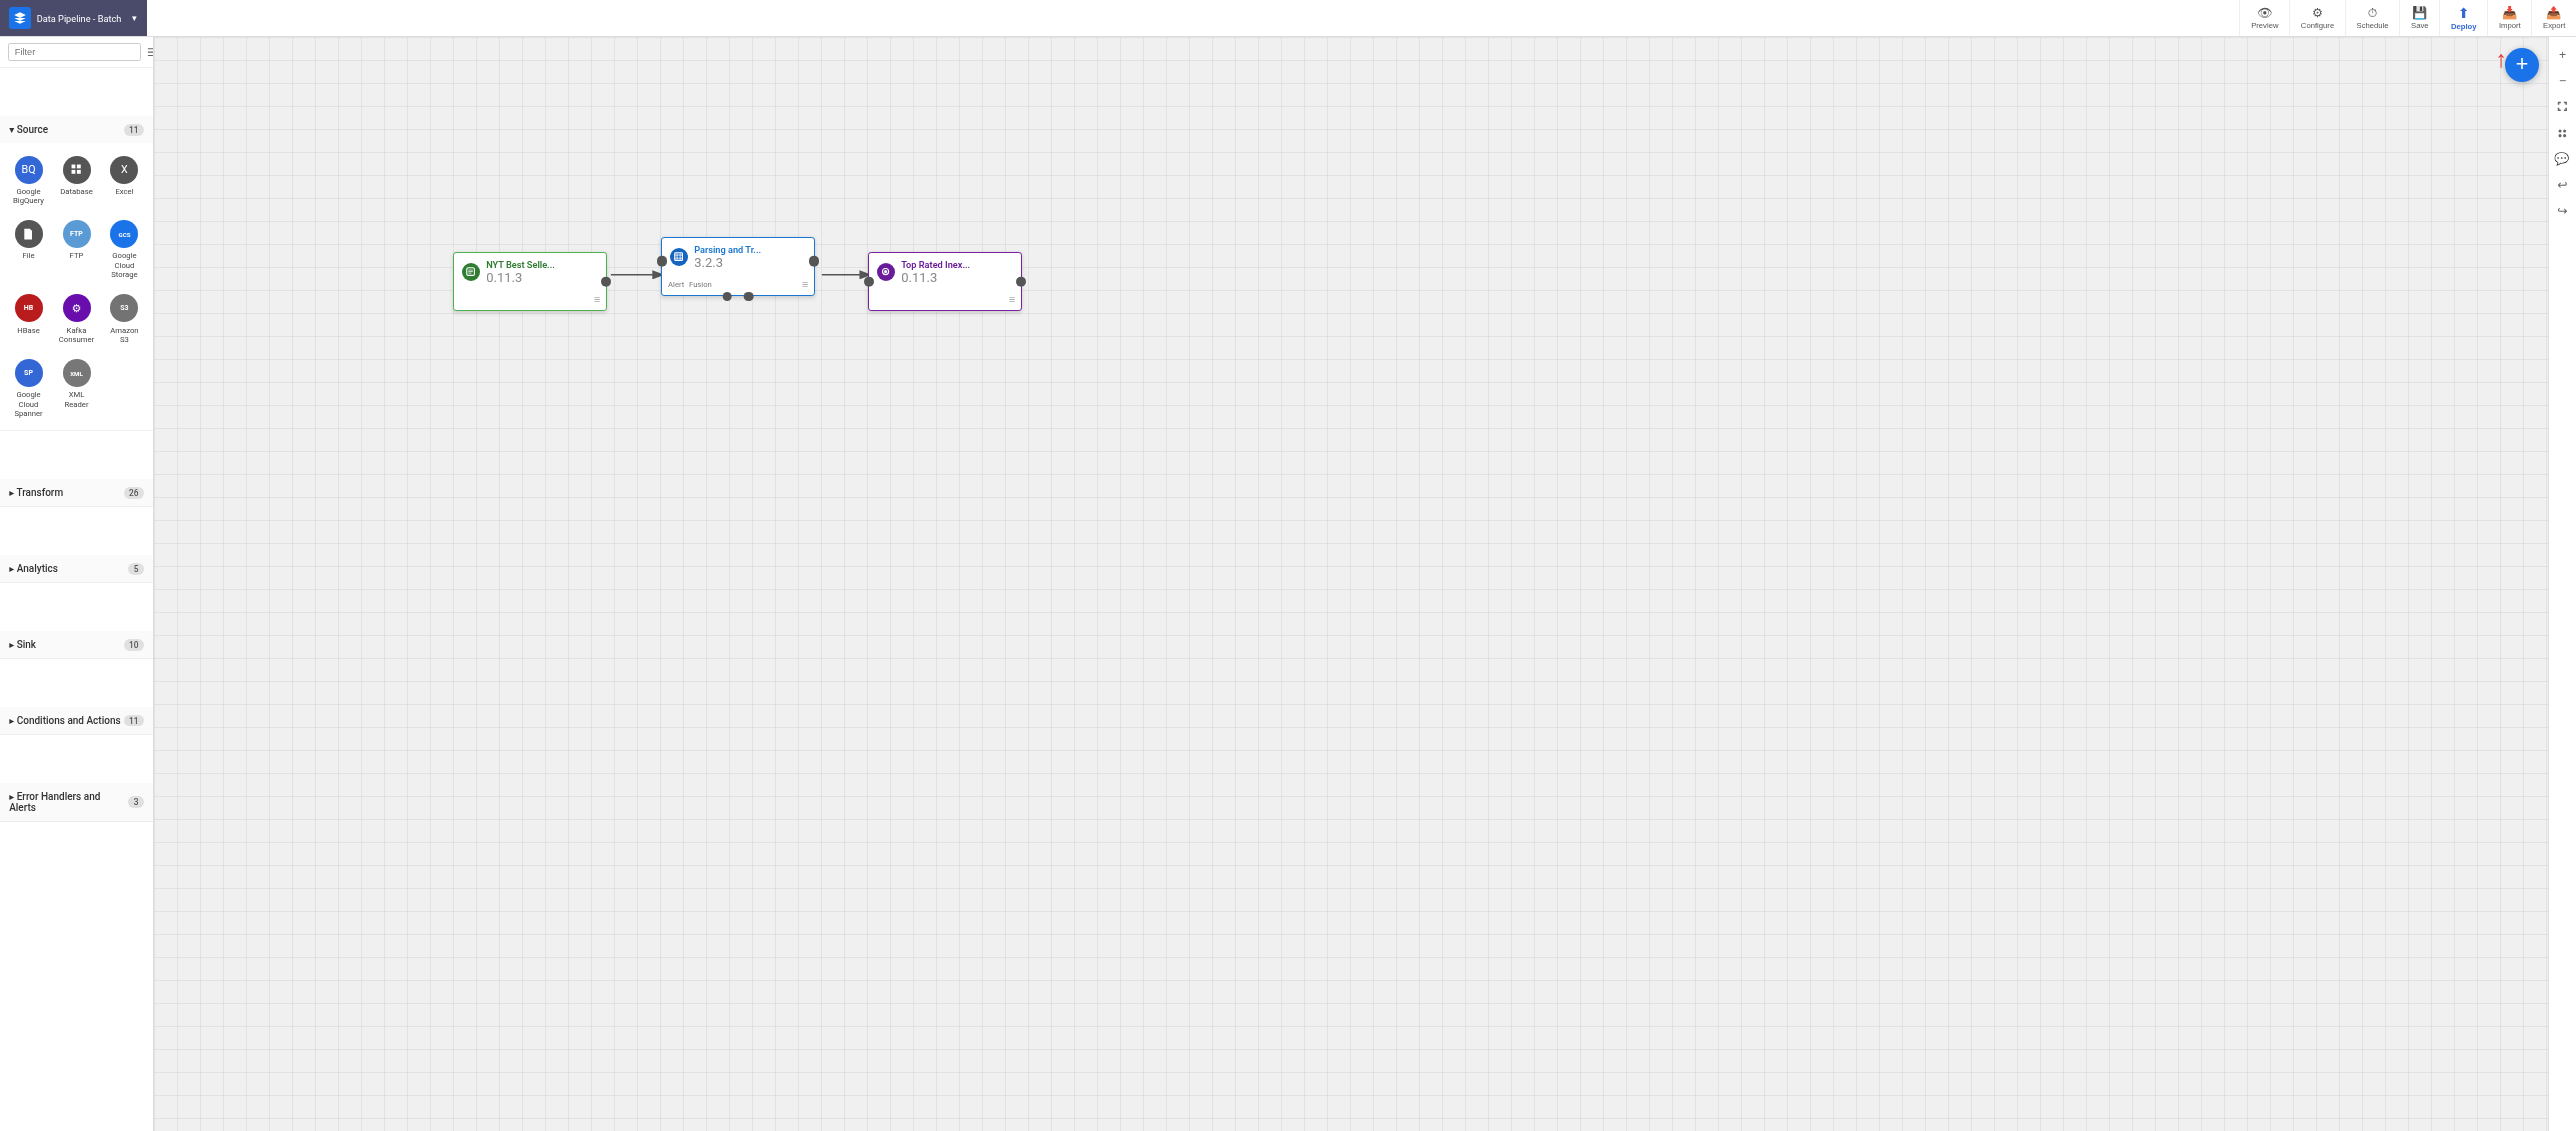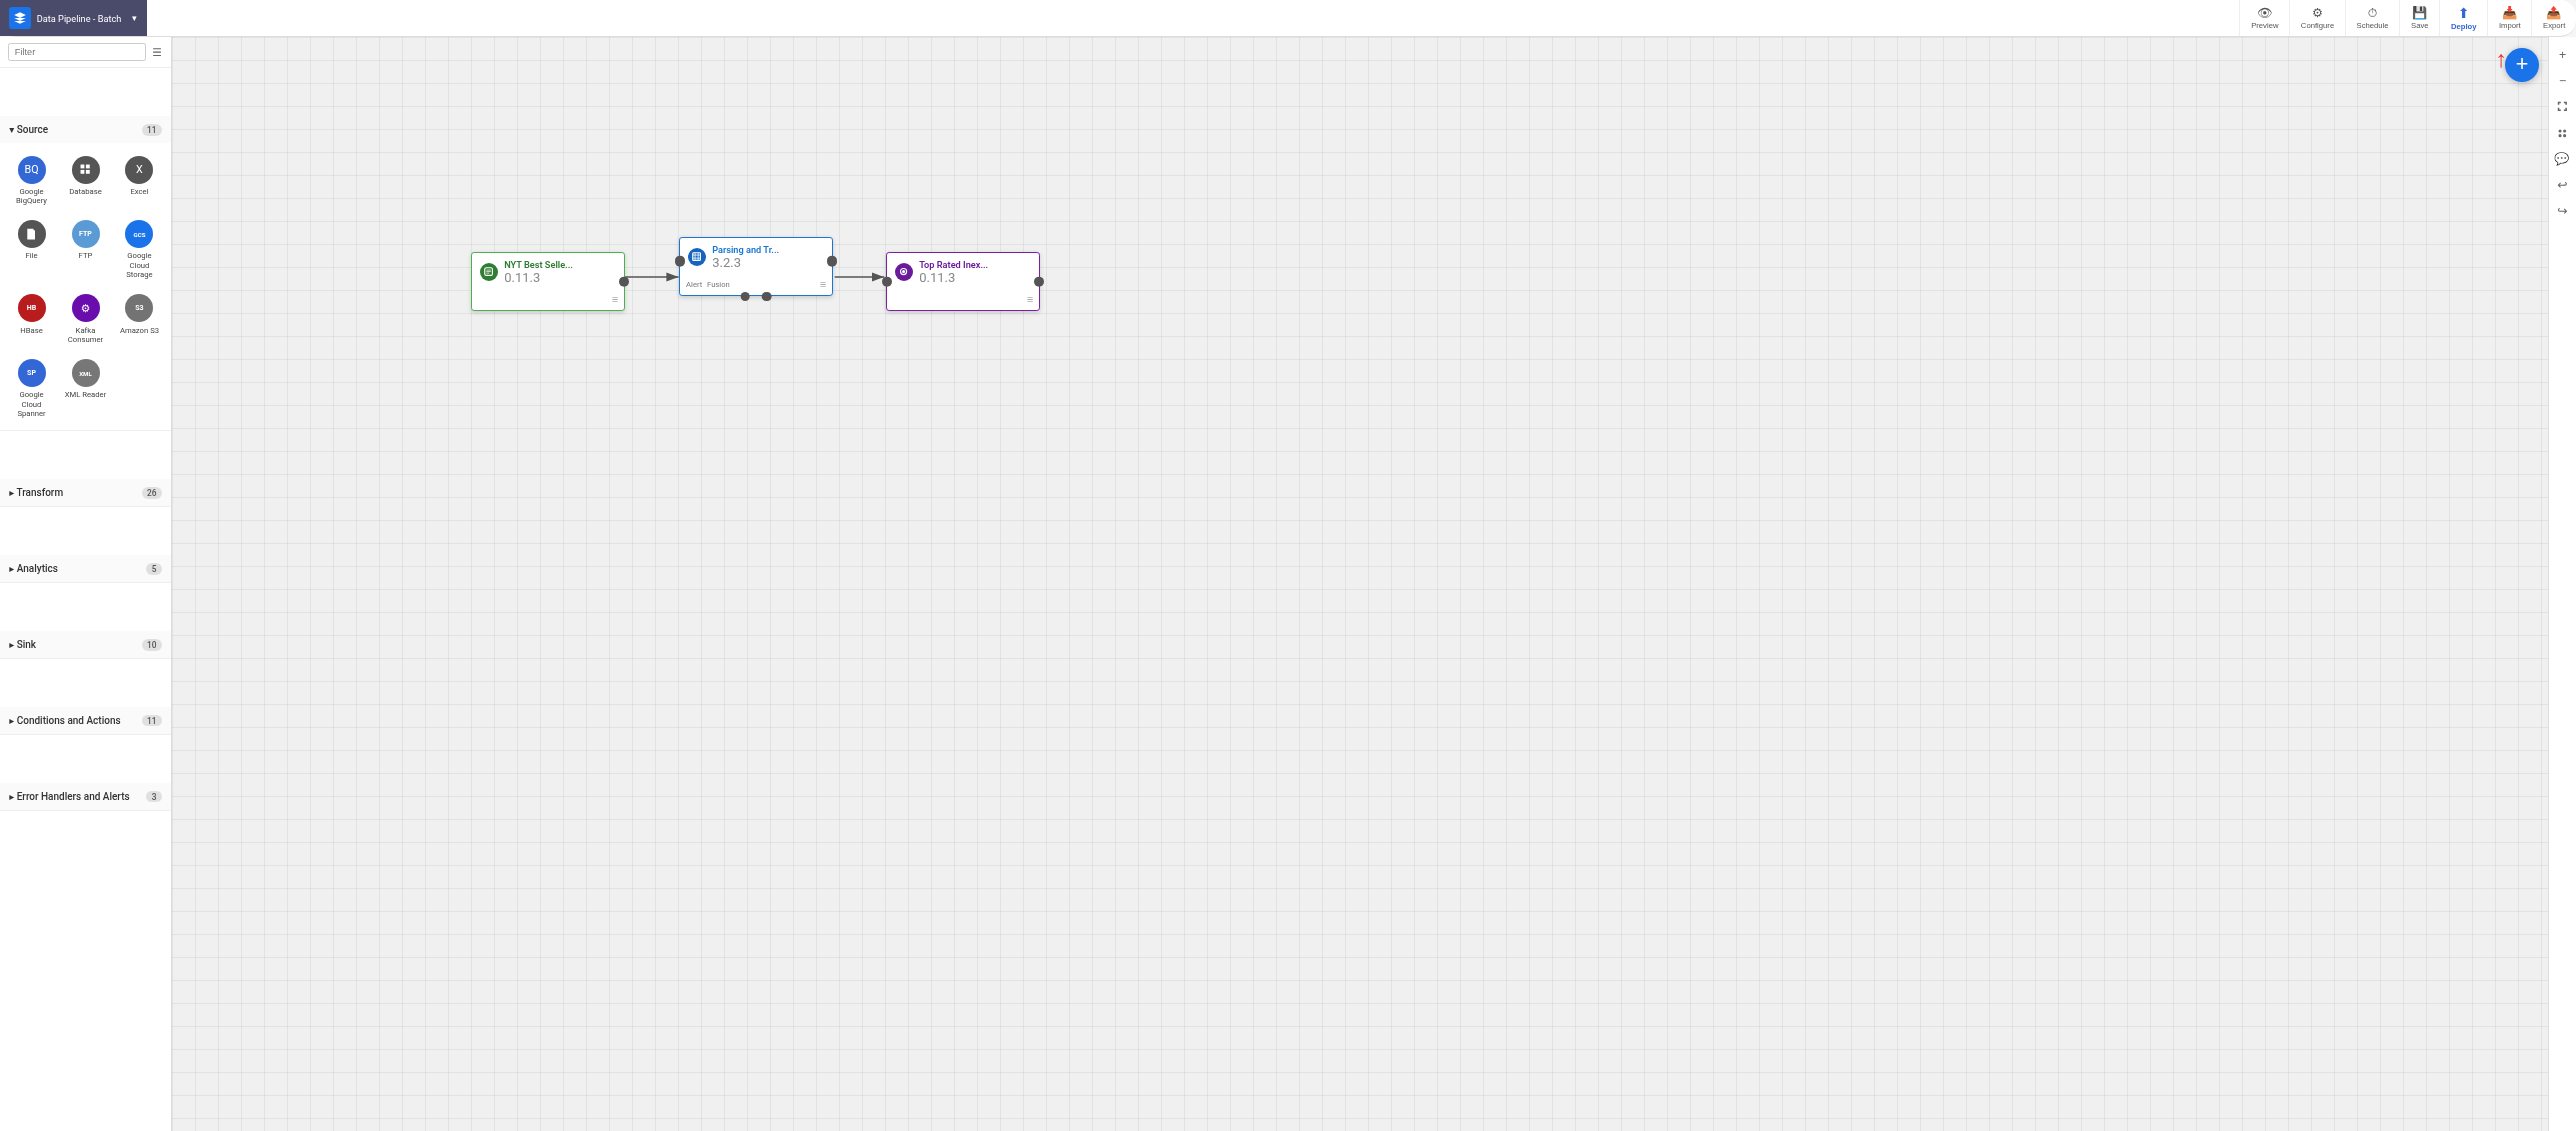--- a/index.html
+++ b/index.html
@@ -6,21 +6,20 @@
     body { font-family: 'Roboto', Arial, sans-serif; background: #f5f5f5; overflow: hidden; height: 100vh; display: flex; flex-direction: column; }
 
     
     .top-bar {
       display: flex;
       align-items: center;
       height: 37px;
       background: #fff;
       border-bottom: 0.8px solid #ddd;
       flex-shrink: 0;
-      border-radius: 16px;
     }
     .pipeline-label {
       background: #4a4a6a;
       color: #fff;
       font-size: 9.2px;
       padding: 0 9.2px;
       height: 100%;
       display: flex;
       align-items: center;
       gap: 6.1px;
@@ -76,21 +75,21 @@
 
     
     .main-layout {
       display: flex;
       flex: 1;
       overflow: hidden;
     }
 
     
     .sidebar {
-      width: 172px;
+      width: 154px;
       background: #fff;
       border-right: 0.8px solid #ddd;
       display: flex;
       flex-direction: column;
       overflow: hidden;
       flex-shrink: 0;
     }
     .sidebar-filter {
       display: flex;
       align-items: center;

